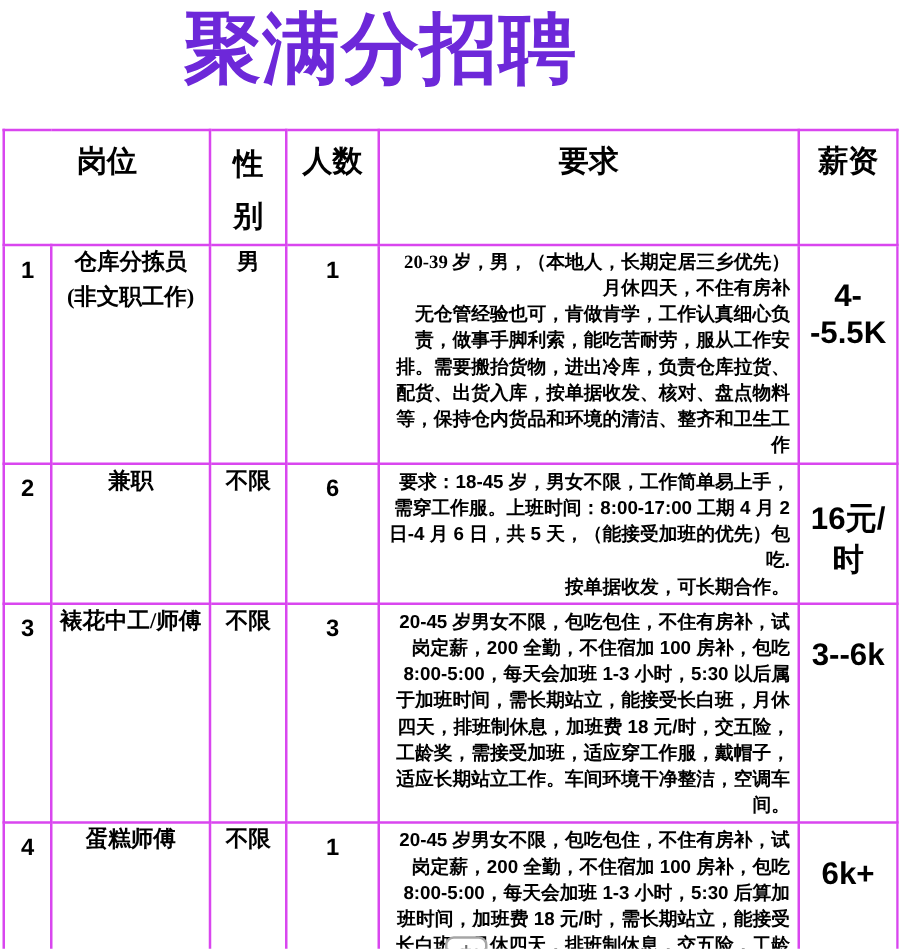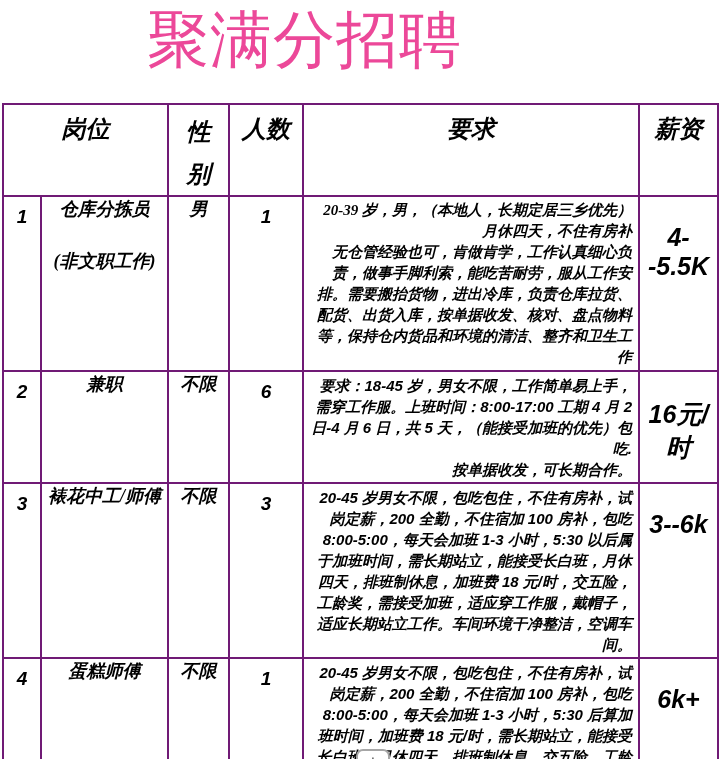--- a/index.html
+++ b/index.html
@@ -10,38 +10,37 @@
     position: relative;
     font-family: "Liberation Sans", sans-serif;
   }
   .page-title {
     position: absolute;
     top: 0; left: 0;
     width: 609px;
     text-align: center;
     font-size: 62px;
     line-height: 80px;
-    font-weight: 400;
-    color: #ec4899;
+    font-weight: 700;
+    color: #6d28d9;
     font-family: "Liberation Sans", sans-serif;
     letter-spacing: 1px;
   }
   table.job-table {
     position: absolute;
     left: 2px; top: 103px;
     width: 715px;
     border-collapse: collapse;
     table-layout: fixed;
   }
   .job-table th, .job-table td {
-    border: 2px solid #701a75;
+    border: 2px solid #d946ef;
     vertical-align: top;
     color: #000000;
     overflow: hidden;
-    font-style: italic;
   }
   .job-table th {
     font-family: "Liberation Serif", serif;
     font-weight: bold;
     font-size: 24px;
     text-align: center;
     padding-top: 8px;
   }
   th.gender-h {
     white-space: pre-line;
@@ -54,21 +53,21 @@
     font-size: 19px;
     text-align: center;
     padding-top: 9px;
   }
   td.pos-cell, td.gender-cell {
     font-family: "Liberation Serif", serif;
     font-weight: bold;
     font-size: 18px;
     text-align: center;
   }
-  .pos-line2 { margin-top: 28px; }
+  .pos-line2 { margin-top: 4px; }
   td.req-cell {
     text-align: right;
     padding: 3px 6px 2px 7px;
     font-size: 15px;
     line-height: 21px;
     font-weight: bold;
   }
   td.req-cell p { margin: 0; }
   .req-song { font-family: "Liberation Serif", serif; }
   .req-hei  { font-family: "Liberation Sans", sans-serif; }

